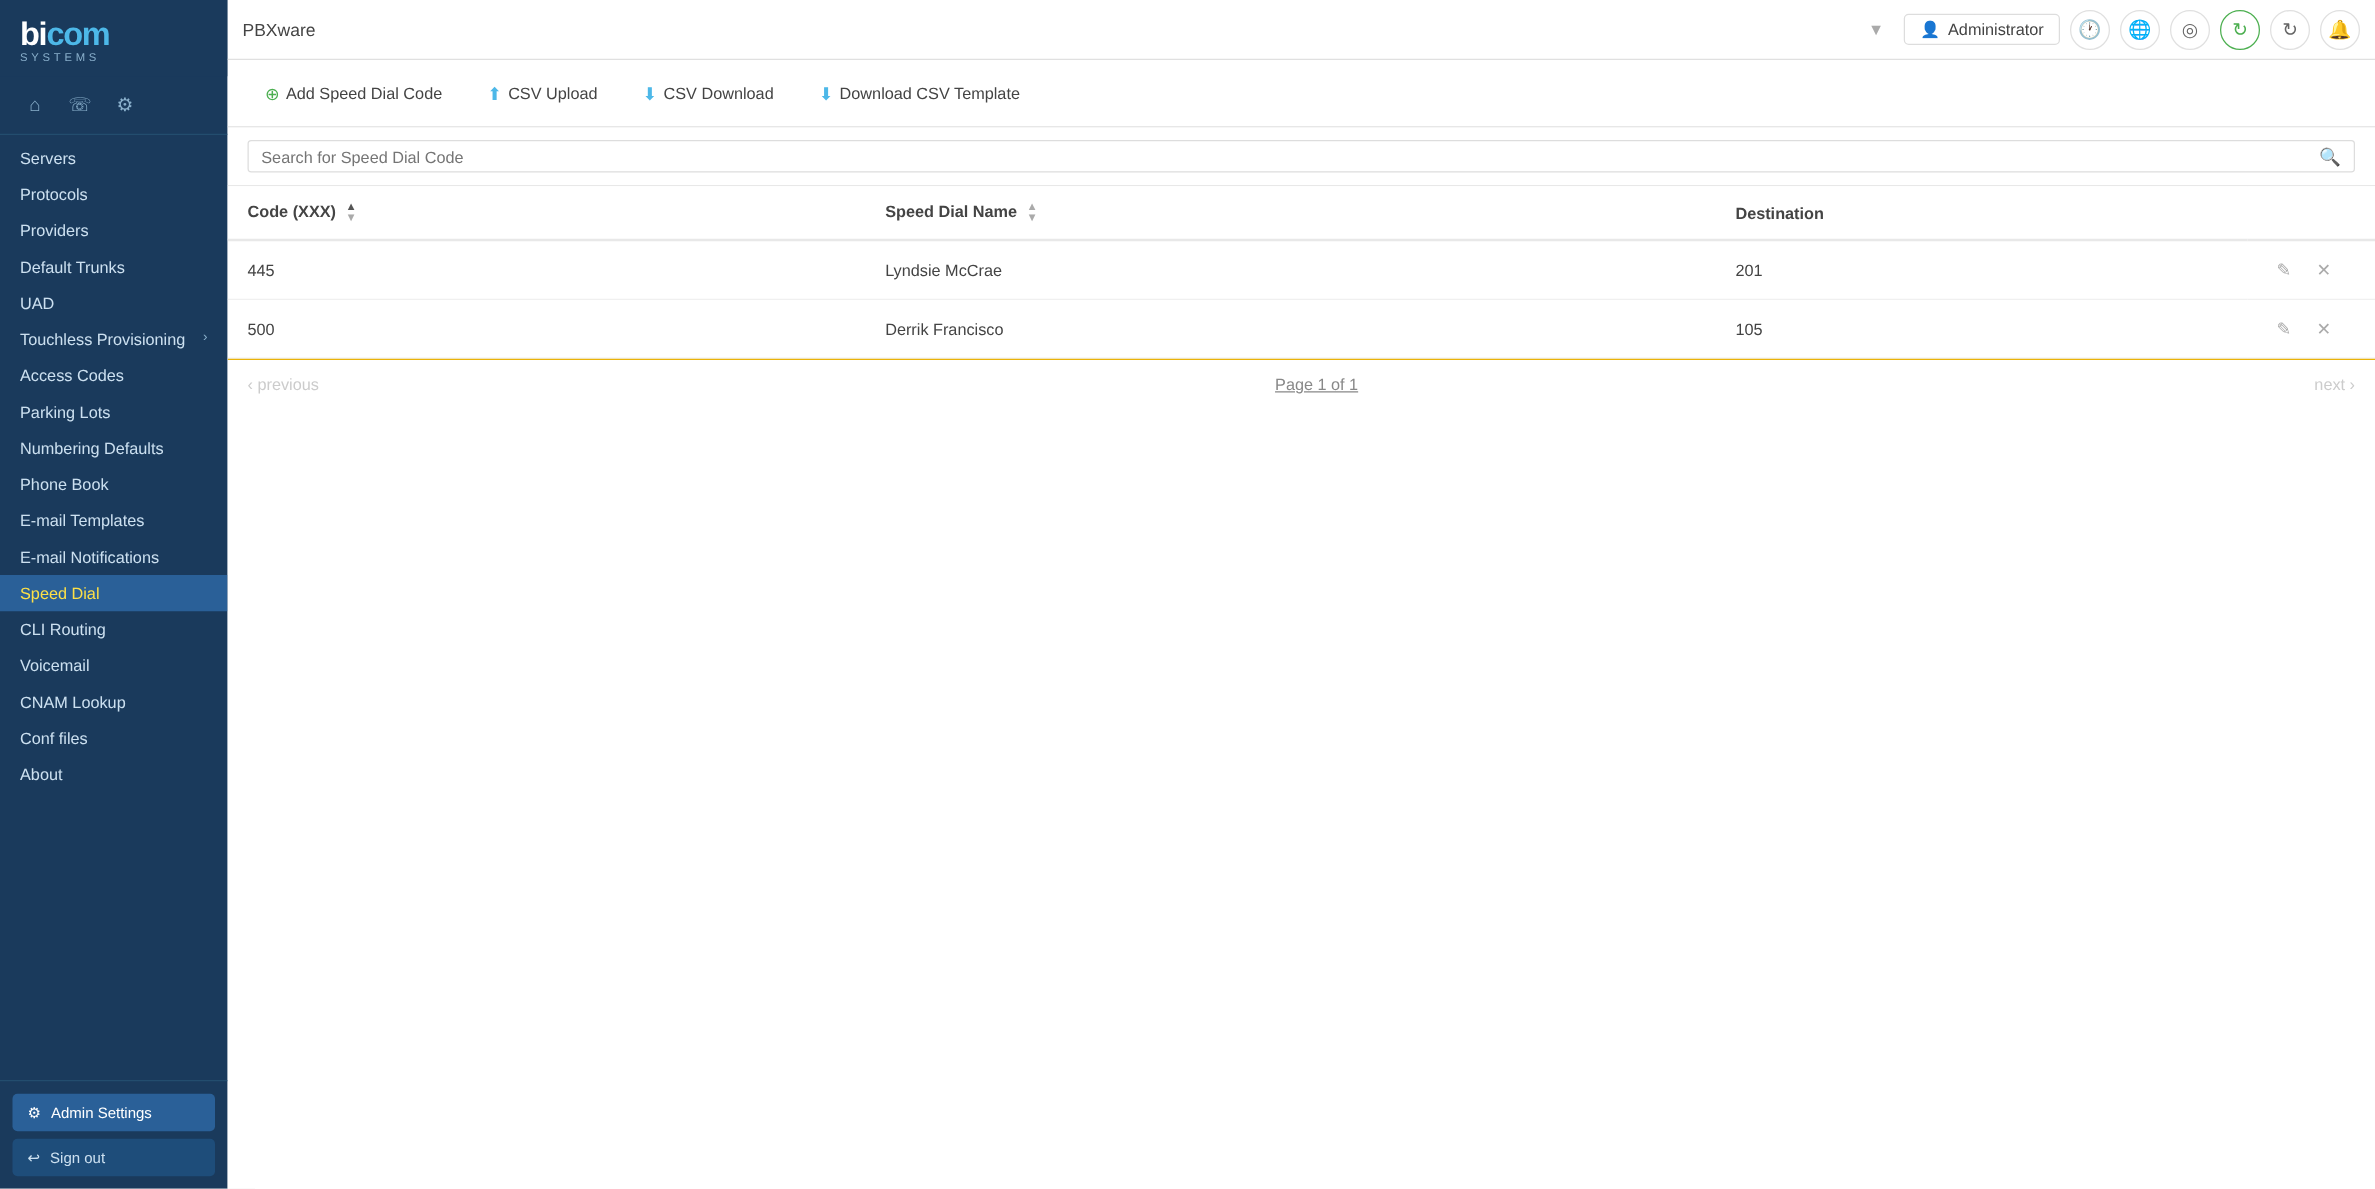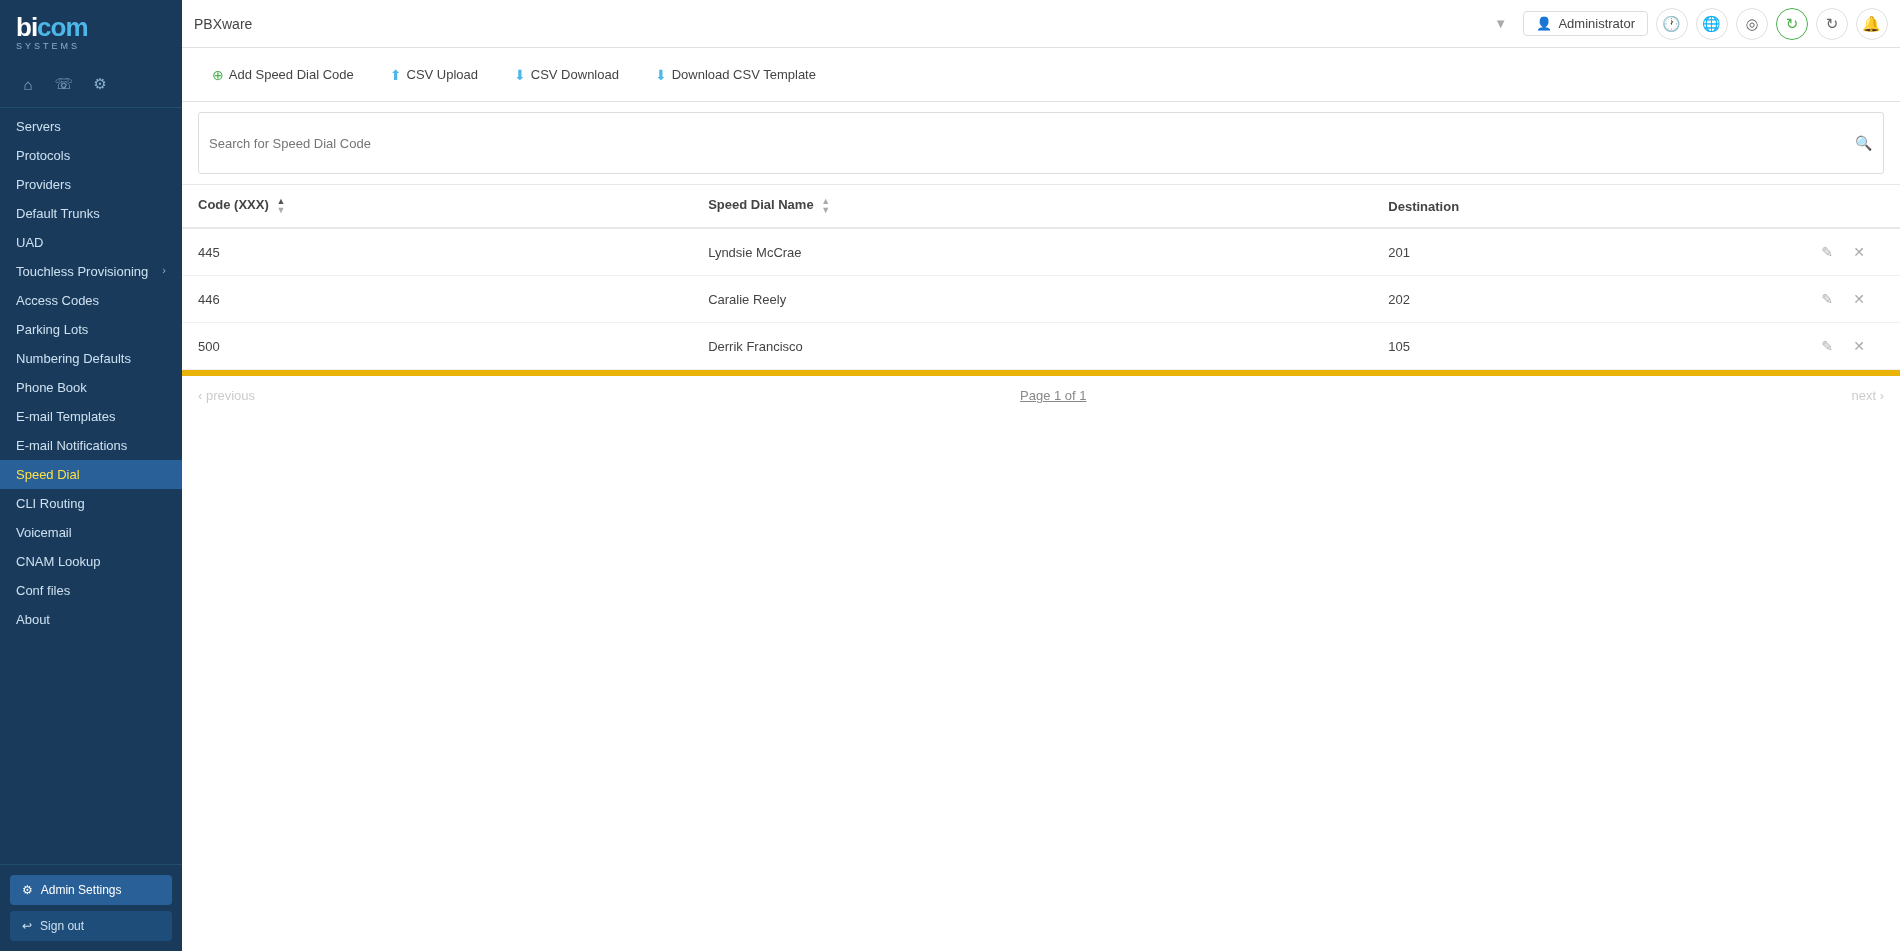--- a/index.html
+++ b/index.html
@@ -176,21 +176,21 @@
     #searchbar {
       padding: 10px 16px;
       background: #fff;
       border-bottom: 1px solid #e8e8e8;
     }
     #search-wrap {
       display: flex;
       align-items: center;
       border: 1px solid #ddd;
       border-radius: 3px;
-      padding: 22px 10px;
+      padding: 4px 10px;
       background: #fff;
     }
     #search-input {
       flex: 1;
       border: none;
       outline: none;
       font-size: 13px;
       color: #444;
     }
     .search-icon { color: #aaa; font-size: 14px; }
@@ -250,21 +250,21 @@
     }
 
     
     #pagination {
       display: flex;
       align-items: center;
       justify-content: flex-end;
       padding: 12px 16px;
       font-size: 13px;
       color: #888;
-      border-top: 6px solid #eab308;
+      border-top: 1px solid #eab308;
       gap: 43px;
     }
     .pag-btn {
       color: #4db8e8;
       cursor: pointer;
       font-size: 13px;
       background: none;
       border: none;
       font-family: inherit;
     }
@@ -433,31 +433,20 @@
             <td>Lyndsie McCrae</td>
             <td>201</td>
             <td>
               <div class="row-actions">
                 <button class="row-action-btn" title="Edit">✎</button>
                 <button class="row-action-btn delete" title="Delete">✕</button>
               </div>
             </td>
           </tr>
           <tr>
-            <td>446</td>
-            <td>Caralie Reely</td>
-            <td>202</td>
-            <td>
-              <div class="row-actions">
-                <button class="row-action-btn" title="Edit">✎</button>
-                <button class="row-action-btn delete" title="Delete">✕</button>
-              </div>
-            </td>
-          </tr>
-          <tr>
             <td>500</td>
             <td>Derrik Francisco</td>
             <td>105</td>
             <td>
               <div class="row-actions">
                 <button class="row-action-btn" title="Edit">✎</button>
                 <button class="row-action-btn delete" title="Delete">✕</button>
               </div>
             </td>
           </tr>

